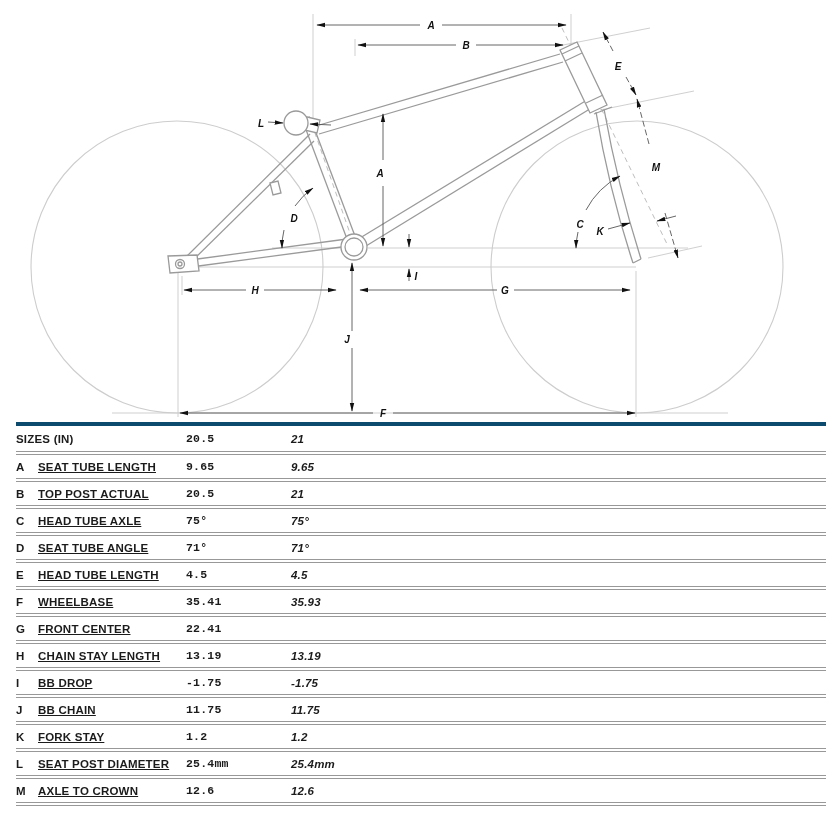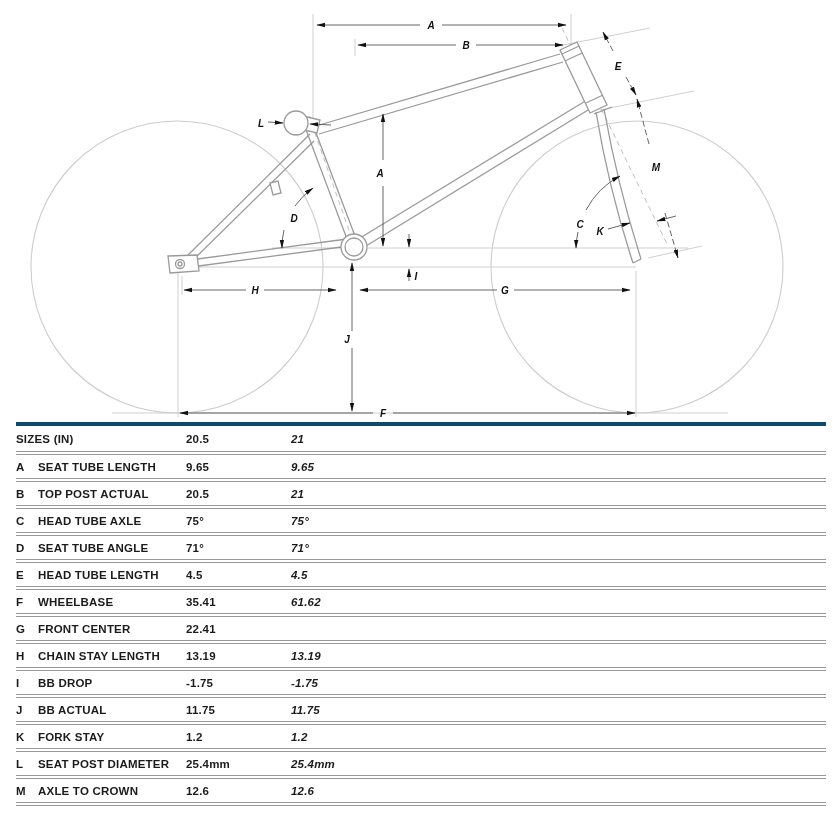--- a/index.html
+++ b/index.html
@@ -16,22 +16,22 @@
   svg text.dlabel{font-family:"Liberation Sans",sans-serif;font-size:10px;
         font-weight:bold;font-style:italic;fill:var(--label,#111);text-anchor:middle;}
   .geo-table{position:absolute;top:422px;left:8px;right:8px;
         border-top:4px solid #0c4a6e;margin-left:8px;}
   .g-row{display:flex;align-items:center;height:23px;
         border-bottom:4px double #989898;
         font-weight:bold;font-size:11.5px;color:var(--tabletext,#1b1b1b);letter-spacing:.2px;}
   .g-row.header{height:25px;}
   .c-label{width:170px;}
   .c-letter{width:22px;}
-  .c-name{width:148px;}
-  .c-v1{width:105px;}
+  .c-name{width:148px;text-decoration:underline;}
+  .c-v1{width:105px;font-family:Liberation Mono, monospace;}
   .c-v2{flex:1;font-style:italic;}
 </style>
 </head>
 <body>
 
 <div class="page">
 
   <div class="diagram-wrap">
     <svg width="834" height="433" viewBox="0 0 834 433" xmlns="http://www.w3.org/2000/svg">
       <defs>
@@ -190,42 +190,42 @@
     <div class="g-row">
       <span class="c-letter">E</span>
       <span class="c-name">HEAD TUBE LENGTH</span>
       <span class="c-v1">4.5</span>
       <span class="c-v2">4.5</span>
     </div>
     <div class="g-row">
       <span class="c-letter">F</span>
       <span class="c-name">WHEELBASE</span>
       <span class="c-v1">35.41</span>
-      <span class="c-v2">61.62</span>
+      <span class="c-v2">35.93</span>
     </div>
     <div class="g-row">
       <span class="c-letter">G</span>
       <span class="c-name">FRONT CENTER</span>
       <span class="c-v1">22.41</span>
     </div>
     <div class="g-row">
       <span class="c-letter">H</span>
       <span class="c-name">CHAIN STAY LENGTH</span>
       <span class="c-v1">13.19</span>
       <span class="c-v2">13.19</span>
     </div>
     <div class="g-row">
       <span class="c-letter">I</span>
       <span class="c-name">BB DROP</span>
       <span class="c-v1">-1.75</span>
       <span class="c-v2">-1.75</span>
     </div>
     <div class="g-row">
       <span class="c-letter">J</span>
-      <span class="c-name">BB ACTUAL</span>
+      <span class="c-name">BB CHAIN</span>
       <span class="c-v1">11.75</span>
       <span class="c-v2">11.75</span>
     </div>
     <div class="g-row">
       <span class="c-letter">K</span>
       <span class="c-name">FORK STAY</span>
       <span class="c-v1">1.2</span>
       <span class="c-v2">1.2</span>
     </div>
     <div class="g-row">

